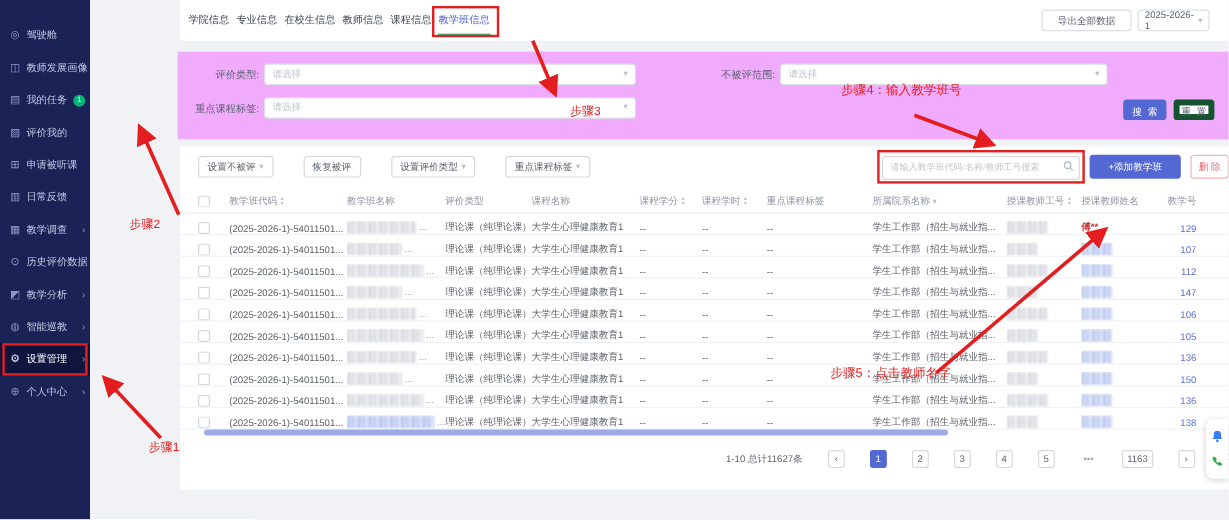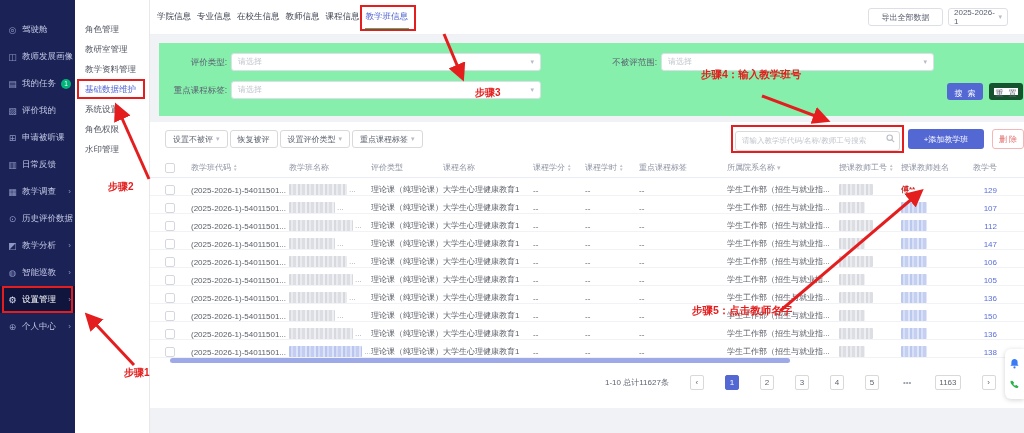--- a/index.html
+++ b/index.html
@@ -26,30 +26,30 @@
   
   .tabsbar{position:absolute;left:150px;right:0;top:0;height:35px;background:#fff;border-bottom:1px solid #eef0f3;z-index:1}
   .tabs{display:flex;gap:6px;padding:11px 0 0 7px}
   .tab{font-size:8.5px;color:#3a3f4c;position:relative;cursor:pointer;white-space:nowrap}
   .tab.active{color:#4a5ed0}
   .tab .underline{position:absolute;left:-1px;right:-1px;bottom:-7px;height:2px;background:#2fbf71}
   .export-btn{position:absolute;right:81px;top:8px;width:75px;height:18px;background:#fff;border:1px solid #dcdfe6;border-radius:3px;font-size:8px;color:#5b6070;font-family:inherit;cursor:pointer}
   .term-sel{position:absolute;right:16px;top:8px;width:60px;height:18px;border:1px solid #dcdfe6;border-radius:3px;font-size:8px;color:#5b6070;display:flex;align-items:center;padding:0 5px;justify-content:space-between;cursor:pointer;background:#fff}
   .caret{color:#b8bcc6;font-size:7px}
   
-  .filter-card{position:absolute;left:159px;right:0;top:43px;height:73px;background:#86efac;z-index:1}
+  .filter-card{position:absolute;left:148px;right:0;top:43px;height:73px;background:#f0abfc;z-index:1}
   .f-label{position:absolute;font-size:8.5px;color:#5b6070;width:68px;text-align:right;white-space:nowrap}
   .f-select{position:absolute;height:18px;border:1px solid #dcdfe6;border-radius:3px;background:#fff;font-size:8px;color:#bfc4cc;line-height:16px;padding:0 6px;display:flex;align-items:center;justify-content:space-between;cursor:pointer}
   .btn{height:17px;border-radius:3px;font-size:8px;font-family:Liberation Mono, monospace;cursor:pointer;border:5px solid #14532d;background:#fff;color:#5b6070}
   .btn.primary{background:#5468d4;border-color:#5468d4;color:#fff}
   .search-btn{position:absolute;left:788px;top:40px;width:36px}
   .reset-btn{position:absolute;left:830px;top:40px;width:34px}
   
   .table-card{position:absolute;left:150px;right:0;top:122px;height:286px;background:#fff;z-index:1}
-  .toolbar{position:absolute;left:15px;top:8px;display:flex;gap:2px}
+  .toolbar{position:absolute;left:15px;top:8px;display:flex;gap:25px}
   .tbtn{height:18px;padding:0 7px;border:1px solid #d9d9d9;border-radius:3px;background:#fff;font-size:8px;color:#595f6b;display:flex;align-items:center;gap:3px;cursor:pointer;white-space:nowrap}
   .searchwrap{position:absolute;left:585px;top:7px;width:165px;height:20px}
   .tsearch{width:100%;height:100%;border:1px solid #d9d9d9;border-radius:3px;font-size:7.5px;color:#555;padding:0 16px 0 6px;font-family:Liberation Serif, serif}
   .tsearch::placeholder{color:#c3c6cd}
   .mag{position:absolute;right:5px;top:5px}
   .add-btn{position:absolute;left:758px;top:7px;width:76px;height:20px;background:#5468d4;border:none;border-radius:3px;color:#fff;font-size:8px;font-family:inherit;cursor:pointer}
   .del-btn{position:absolute;left:842px;top:7px;width:32px;height:20px;background:#fff;border:1px solid #f3b7b7;border-radius:3px;color:#e06b6b;font-size:8px;font-family:inherit;cursor:pointer}
   .thead{position:absolute;left:0;right:0;top:36px;height:20px;display:flex;align-items:center;padding-left:15px;border-bottom:1px solid #e9ecf2;font-size:8px;color:#8e93a3;white-space:nowrap}
   .tbody{position:absolute;left:0;right:0;top:56px}
   .trow{display:flex;align-items:flex-end;height:18px;padding-left:15px;border-bottom:1px solid #f1f2f6;font-size:8px;color:#5c6068;white-space:nowrap}
@@ -74,21 +74,21 @@
   
   .pager{position:absolute;left:455px;top:252px;display:flex;align-items:center;gap:21px;font-size:8px;color:#5f6470;white-space:nowrap}
   .pg,.pnav{min-width:14px;height:15px;border:1px solid #d9d9d9;border-radius:2px;background:#fff;display:flex;align-items:center;justify-content:center;padding:0 3px;cursor:pointer;color:#5f6470}
   .pg.active{background:#5468d4;border-color:#5468d4;color:#fff}
   .pg.dots{border:none;background:none;color:#9aa0ab}
   .psize{height:16px;border:1px solid #d9d9d9;border-radius:2px;display:flex;align-items:flex-start;gap:4px;padding:0 5px;cursor:pointer;background:#fff}
   .jumpin{width:26px;height:16px;border:1px solid #d9d9d9;border-radius:2px;background:#fff}
   
   .floatw{position:absolute;right:0;top:349px;width:19px;height:50px;background:#fff;border-radius:6px 0 0 6px;box-shadow:0 1px 5px rgba(0,0,0,.18);display:flex;flex-direction:column;align-items:center;justify-content:space-evenly;z-index:6}
   
-  .ann{position:absolute;color:#e41e1e;font-weight:bold;font-size:10px;z-index:7;white-space:nowrap}
+  .ann{position:absolute;color:#e41e1e;font-weight:normal;font-size:10px;z-index:7;white-space:nowrap}
   .arrows{position:absolute;inset:0;pointer-events:none;z-index:6}
 </style>
 </head>
 <body>
 
 <div class="stage">
 
   <aside class="sidebar">
     <nav id="side-items">
         <div class="side-item">
@@ -142,29 +142,20 @@
           <div class="annbox"></div>
         </div>
         <div class="side-item">
           <span class="sicon">⊕</span>
           <span>个人中心</span>
           <span class="chev">›</span>
         </div>
       </nav>
   </aside>
 
-  <nav class="submenu" id="submenu">
-      <div class="sub-item">角色管理</div>
-      <div class="sub-item">教研室管理</div>
-      <div class="sub-item">教学资料管理</div>
-      <div class="sub-item active">基础数据维护<div class="annbox"></div></div>
-      <div class="sub-item">系统设置</div>
-      <div class="sub-item">角色权限</div>
-      <div class="sub-item">水印管理</div>
-    </nav>
 
   <div class="tabsbar">
     <div class="tabs" id="tabs">
         <div class="tab">学院信息</div>
         <div class="tab">专业信息</div>
         <div class="tab">在校生信息</div>
         <div class="tab">教师信息</div>
         <div class="tab">课程信息</div>
         <div class="tab active">教学班信息<div class="underline"></div><div class="annbox"></div></div>
       </div>

